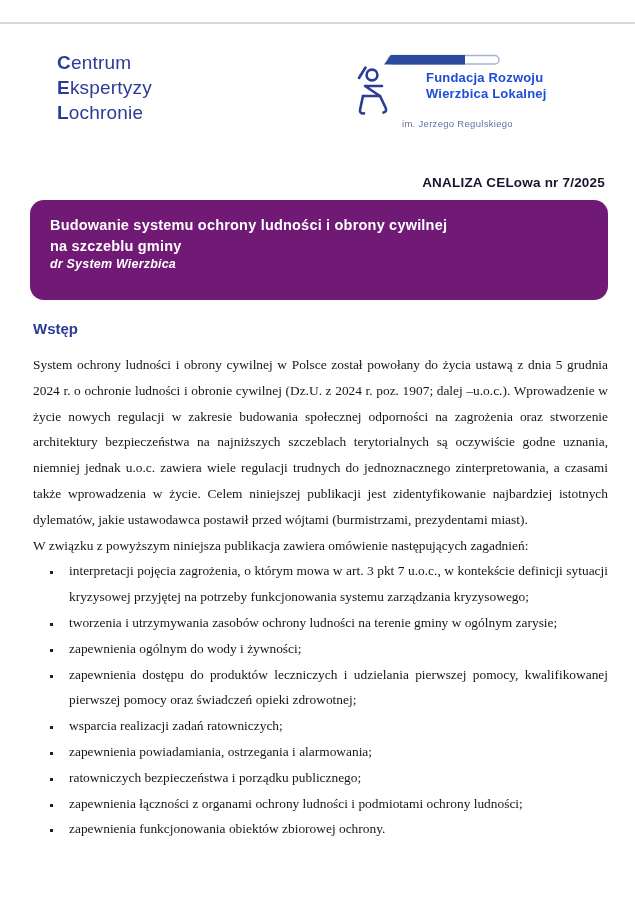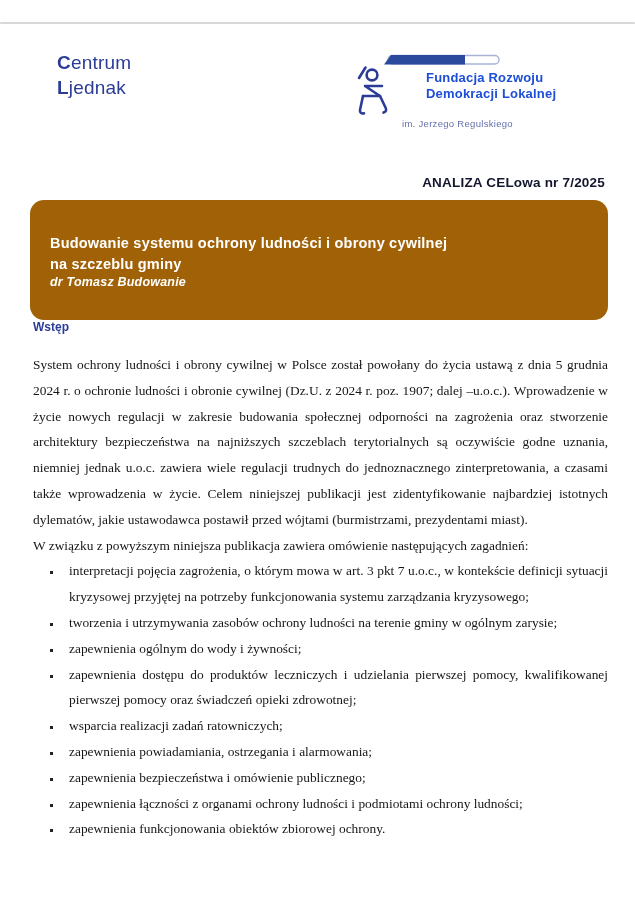--- a/index.html
+++ b/index.html
@@ -23,30 +23,30 @@
   .frdl-text{position:absolute;left:46px;top:16px;}
   .frdl-name{font-size:13px;font-weight:bold;color:#1d4ed8;line-height:16px;letter-spacing:.2px;padding-left:24px;}
   .frdl-subname{font-size:9.5px;color:#6470ab;margin-top:16px;letter-spacing:.3px;}
   
   .issue-label{
     position:absolute;top:175px;right:30px;font-size:13.5px;font-weight:600;
     color:#14162e;letter-spacing:.2px;
   }
   
   .title-box{
-    position:absolute;left:30px;top:200px;width:578px;height:120px;
-    background:#a16207;border-radius:14px;box-sizing:border-box;
+    position:absolute;left:30px;top:200px;width:578px;height:100px;
+    background:#701a75;border-radius:14px;box-sizing:border-box;
     padding:15px 20px 13px 20px;color:#ffffff;
-    display:flex;flex-direction:column;justify-content:center;
+    display:flex;flex-direction:column;justify-content:flex-start;
   }
   .doc-title{font-size:14.5px;font-weight:bold;line-height:21px;letter-spacing:.2px;}
   .doc-author{font-size:12.5px;font-style:italic;font-weight:600;letter-spacing:.2px;}
   
   .section-heading{
-    position:absolute;left:33px;top:320px;font-size:12px;font-weight:bold;color:#2b3c96;
+    position:absolute;left:33px;top:320px;font-size:15px;font-weight:bold;color:#2b3c96;
   }
   
   .body-text{
     position:absolute;left:33px;top:352px;width:575px;
     font-family:Liberation Serif, serif;font-size:13.4px;line-height:25.8px;
     color:#161616;text-align:justify;
   }
   .body-text p{margin:0;}
   .topics-list{
     margin:0;padding:0 0 0 30px;list-style-type:square;
@@ -56,63 +56,64 @@
 </style>
 </head>
 <body>
 
 <div class="page">
 
   <div class="top-divider"></div>
 
   <div class="cel-logo">
     <div><span class="initial">C</span><span>entrum</span></div>
-    <div><span class="initial">L</span><span>jednak</span></div>
+    <div><span class="initial">E</span><span>kspertyzy</span></div>
+    <div><span class="initial">L</span><span>ochronie</span></div>
   </div>
 
   <div class="frdl">
     <svg class="frdl-bar" width="132" height="13" viewBox="0 0 132 13" xmlns="http://www.w3.org/2000/svg">
       <rect x="18" y="1.5" width="111" height="8.5" rx="4.2" fill="#ffffff" stroke="#a9b2d6" stroke-width="1.4"></rect>
       <polygon points="21,1 95,1 95,10.5 14,10.5" fill="#2b4a9e"></polygon>
     </svg>
     <svg class="frdl-person" width="36" height="56" viewBox="0 0 36 56" xmlns="http://www.w3.org/2000/svg" fill="none" stroke="#2b3c96" stroke-width="2.6" stroke-linecap="round" stroke-linejoin="round">
       <path d="M3 14 L9.5 3.5"></path>
       <circle cx="16" cy="11" r="5.4"></circle>
       <path d="M26 22 L9 22 L24 32 L7 32"></path>
       <path d="M7 32 L4 46 Q3.6 50 8 49.4"></path>
       <path d="M24 32 L29.5 43.5 Q31.5 47.5 27.5 48.6"></path>
     </svg>
     <div class="frdl-text">
       <div class="frdl-name">Fundacja Rozwoju</div>
-      <div class="frdl-name">Demokracji Lokalnej</div>
+      <div class="frdl-name">Wierzbica Lokalnej</div>
       <div class="frdl-subname">im. Jerzego Regulskiego</div>
     </div>
   </div>
 
   <div class="issue-label">ANALIZA CELowa nr 7/2025</div>
 
   <div class="title-box">
     <div class="doc-title">
       <div>Budowanie systemu ochrony ludności i obrony cywilnej</div>
       <div>na szczeblu gminy</div>
     </div>
-    <div class="doc-author">dr Tomasz Budowanie</div>
+    <div class="doc-author">dr System Wierzbica</div>
   </div>
 
   <div class="section-heading">Wstęp</div>
 
   <div class="body-text">
     <p>System ochrony ludności i obrony cywilnej w Polsce został powołany do życia ustawą z dnia 5 grudnia 2024 r. o ochronie ludności i obronie cywilnej (Dz.U. z 2024 r. poz. 1907; dalej –u.o.c.). Wprowadzenie w życie nowych regulacji w zakresie budowania społecznej odporności na zagrożenia oraz stworzenie architektury bezpieczeństwa na najniższych szczeblach terytorialnych są oczywiście godne uznania, niemniej jednak u.o.c. zawiera wiele regulacji trudnych do jednoznacznego zinterpretowania, a czasami także wprowadzenia w życie. Celem niniejszej publikacji jest zidentyfikowanie najbardziej istotnych dylematów, jakie ustawodawca postawił przed wójtami (burmistrzami, prezydentami miast).</p>
     <p>W związku z powyższym niniejsza publikacja zawiera omówienie następujących zagadnień:</p>
     <ul class="topics-list">
       <li>interpretacji pojęcia zagrożenia, o którym mowa w art. 3 pkt 7 u.o.c., w kontekście definicji sytuacji kryzysowej przyjętej na potrzeby funkcjonowania systemu zarządzania kryzysowego;</li>
       <li>tworzenia i utrzymywania zasobów ochrony ludności na terenie gminy w ogólnym zarysie;</li>
       <li>zapewnienia ogólnym do wody i żywności;</li>
       <li>zapewnienia dostępu do produktów leczniczych i udzielania pierwszej pomocy, kwalifikowanej pierwszej pomocy oraz świadczeń opieki zdrowotnej;</li>
       <li>wsparcia realizacji zadań ratowniczych;</li>
       <li>zapewnienia powiadamiania, ostrzegania i alarmowania;</li>
-      <li>zapewnienia bezpieczeństwa i omówienie publicznego;</li>
+      <li>ratowniczych bezpieczeństwa i porządku publicznego;</li>
       <li>zapewnienia łączności z organami ochrony ludności i podmiotami ochrony ludności;</li>
       <li>zapewnienia funkcjonowania obiektów zbiorowej ochrony.</li>
     </ul>
   </div>
 
 </div>
 
 </body></html>

